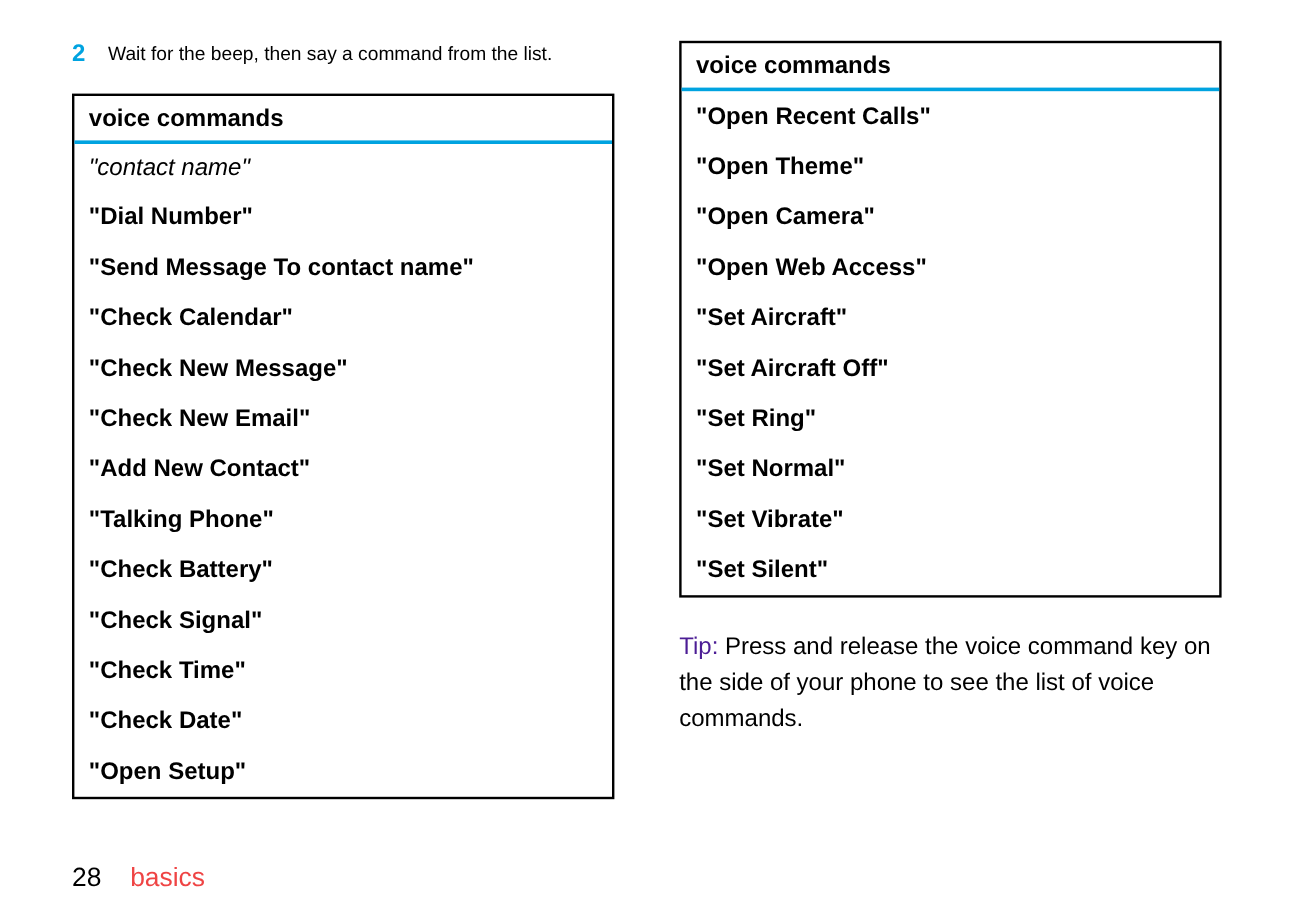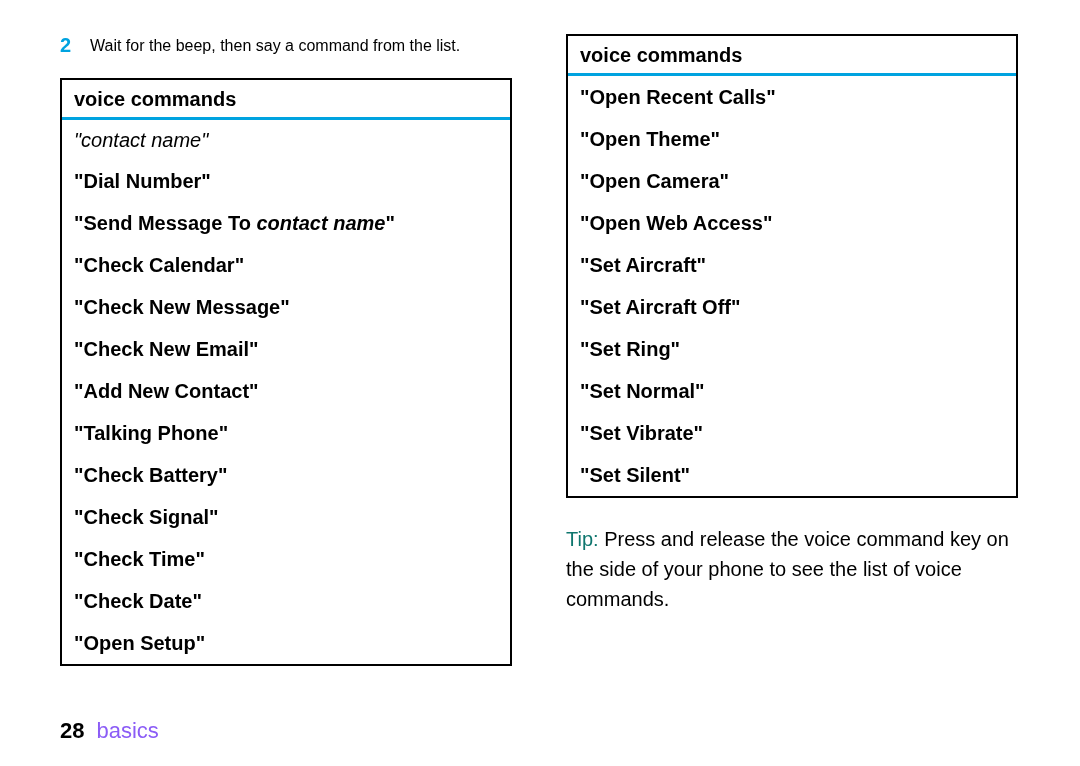--- a/index.html
+++ b/index.html
@@ -51,52 +51,51 @@
     padding: 0;
     margin: 0;
   }
   .vc-item {
     font-weight: bold;
     font-size: 20px;
     padding: 9px 12px 9px 12px;
     line-height: 1.2;
   }
   .vc-item .italic-part {
-    font-style: italic;
     margin-top: 35px;
   }
   .vc-first-italic {
     font-style: italic;
     font-weight: normal;
     font-size: 20px;
     padding: 8px 12px 8px 12px;
     line-height: 1.2;
   }
   .tip {
     font-size: 20px;
     line-height: 1.5;
     margin-top: 26px;
   }
   .tip-label {
-    color: #0f766e;
+    color: #4c1d95;
     font-weight: normal;
   }
   .footer {
     position: absolute;
     bottom: 22px;
     left: 60px;
     font-size: 22px;
   }
   .footer-page {
-    font-weight: bold;
+    font-weight: normal;
     color: #000;
-    margin-right: 12px;
+    margin-right: 24px;
   }
   .footer-section {
-    color: #8b5cf6;
+    color: #ef4444;
     font-weight: normal;
   }
 </style>
 </head>
 <body>
 
 <div class="page">
   <div class="col">
     <div class="step">
       <div class="step-num">2</div>

